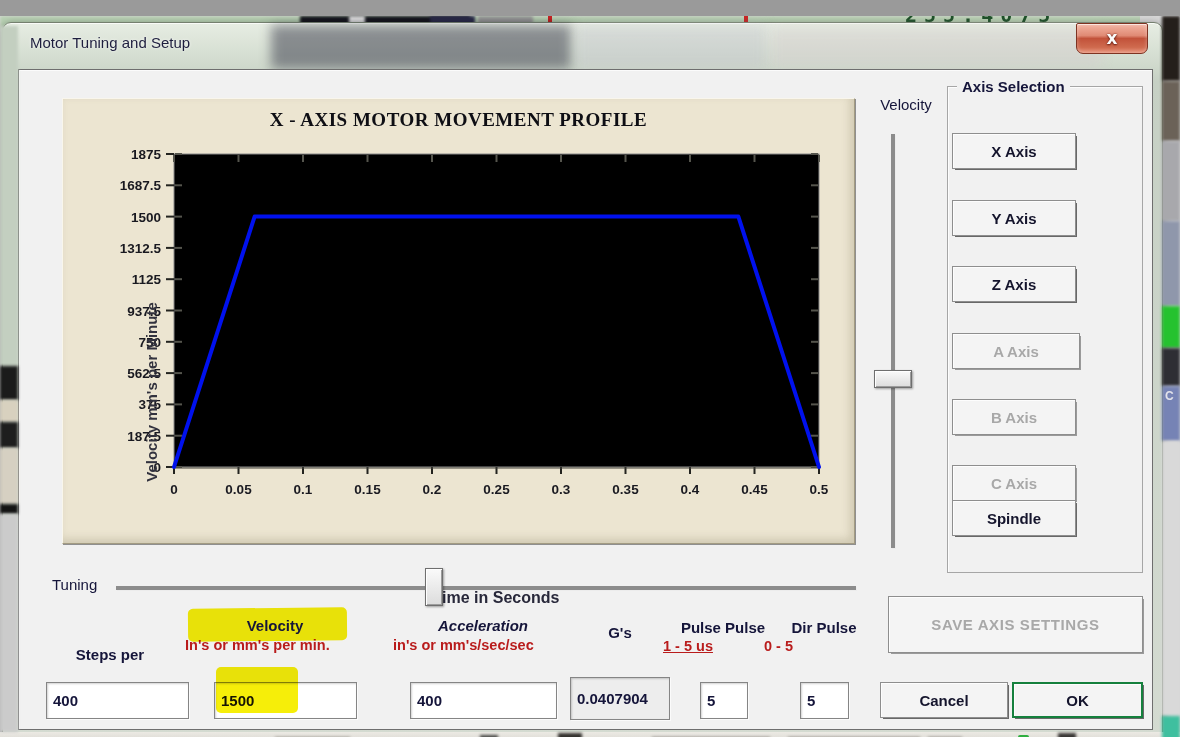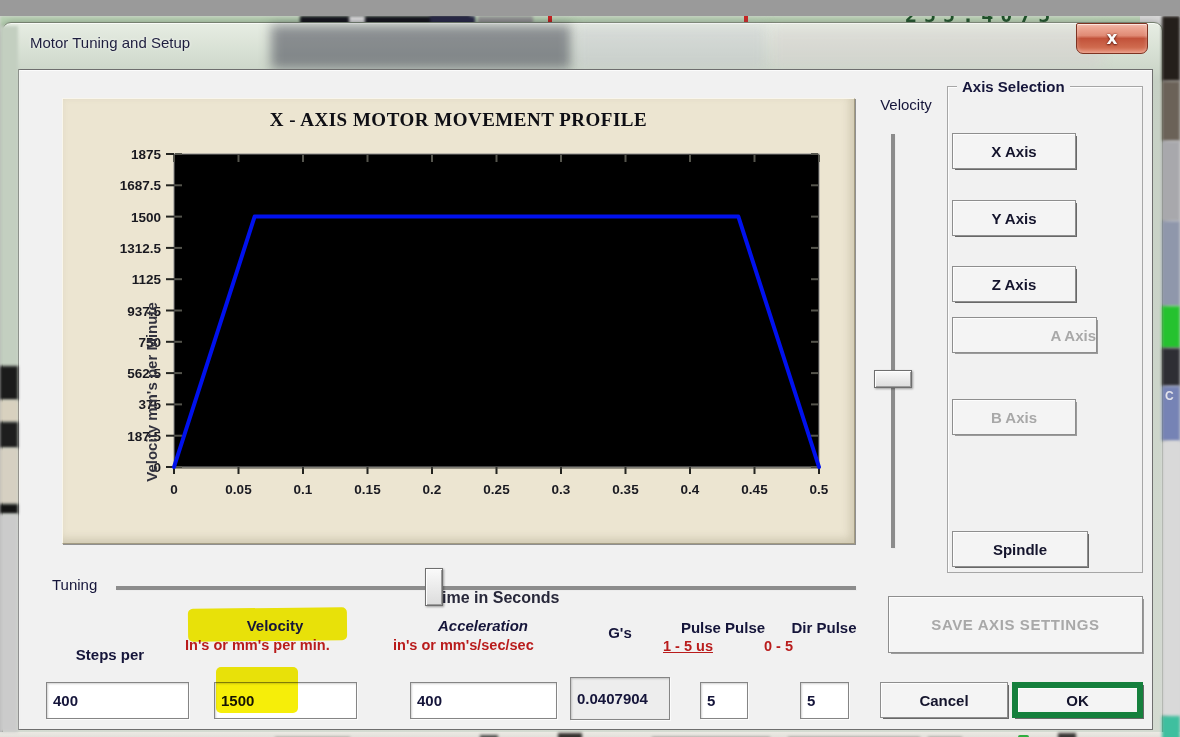--- a/index.html
+++ b/index.html
@@ -48,21 +48,21 @@
   .track{background:#8c8c8c;box-shadow:1px 1px 0 #ececec;}
   .thumb{background:linear-gradient(180deg,#fafafa,#dcdcdc);border:1px solid #6f6f6f;
          box-shadow:inset 1px 1px 0 #ffffff,inset -1px -1px 0 #9c9c9c,1px 1px 2px rgba(0,0,0,.35);cursor:pointer;}
   .slider-label{font-size:15px;color:#15153a;}
 
   
   .btn{background:#f4f4f4;border:1px solid #8e8e8e;box-shadow:inset 1px 1px 0 #fdfdfd,2px 2px 0 -1px #686868;
        font:600 15px "Liberation Sans",sans-serif;color:#14142c;display:flex;
        align-items:center;justify-content:center;cursor:pointer;}
   .btn.disabled{color:#a8a8a8;box-shadow:inset 1px 1px 0 #fdfdfd,2px 2px 0 -1px #9a9a9a;cursor:default;}
-  #ok-btn{border:6px solid #15803d;}
+  #ok-btn{border:2px solid #15803d;}
   #save-btn{letter-spacing:.6px;font-size:15px;}
 
   
   #axis-group{left:947px;top:70px;width:196px;height:487px;border:1px solid #a6a6a6;
               box-shadow:inset 1px 1px 0 #fdfdfd;}
   #axis-group-title{left:957px;top:62px;background:#f1f1f1;padding:0 5px;
                     font:600 15px "Liberation Sans",sans-serif;color:#15153a;}
 
   
   .fld-label{font:600 15px "Liberation Sans",sans-serif;color:#15153a;text-align:center;}
@@ -204,27 +204,30 @@
   <div id="axis-group-title" class="abs">Axis Selection</div>
   <div class="abs btn" style="left:952px;top:117px;width:124px;height:36px;">
       <span>X Axis</span>
     </div>
   <div class="abs btn" style="left:952px;top:184px;width:124px;height:36px;">
       <span>Y Axis</span>
     </div>
   <div class="abs btn" style="left:952px;top:250px;width:124px;height:36px;">
       <span>Z Axis</span>
     </div>
-  <div class="abs btn disabled" style="left:952px;top:301px;width:145px;height:36px;justify-content:flex-end;">
+  <div class="abs btn disabled" style="left:952px;top:317px;width:128px;height:36px;">
       <span>A Axis</span>
     </div>
   <div class="abs btn disabled" style="left:952px;top:383px;width:124px;height:36px;">
       <span>B Axis</span>
     </div>
-  <div class="abs btn" style="left:952px;top:515px;width:136px;height:36px;align-items:center;">
+  <div class="abs btn disabled" style="left:952px;top:449px;width:124px;height:36px;">
+      <span>C Axis</span>
+    </div>
+  <div class="abs btn" style="left:952px;top:484px;width:124px;height:36px;align-items:center;">
       <span>Spindle</span>
     </div>
 
   <div id="save-btn" class="abs btn disabled" style="left:888px;top:580px;width:255px;height:57px;">
       <span>SAVE AXIS SETTINGS</span>
     </div>
   <div class="abs btn" style="left:880px;top:666px;width:128px;height:36px;">
       <span>Cancel</span>
     </div>
   <div id="ok-btn" class="abs btn" style="left:1012px;top:666px;width:131px;height:36px;">

